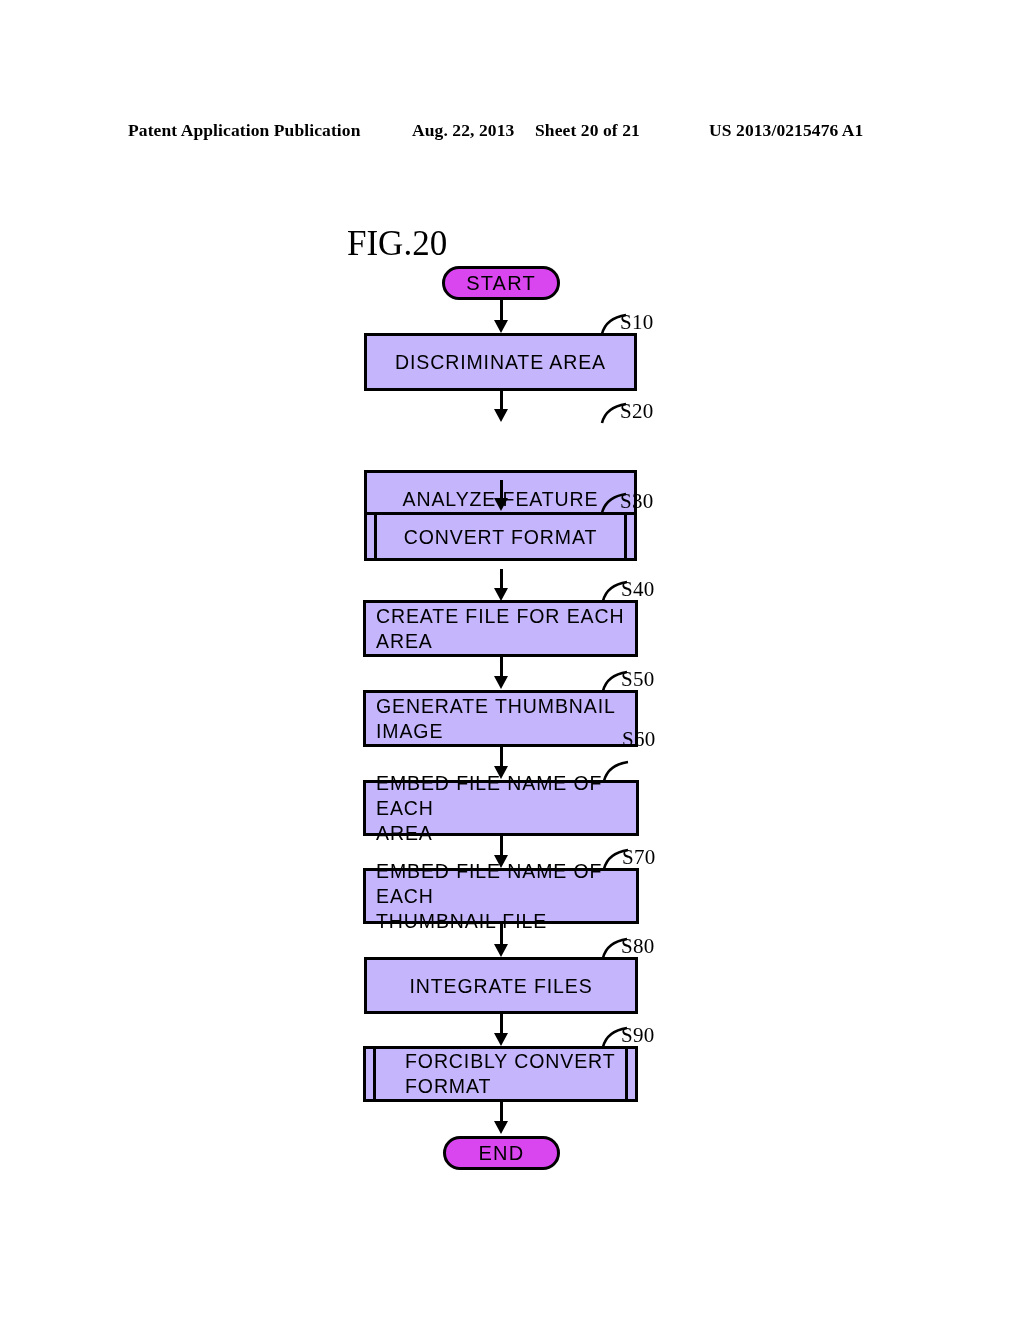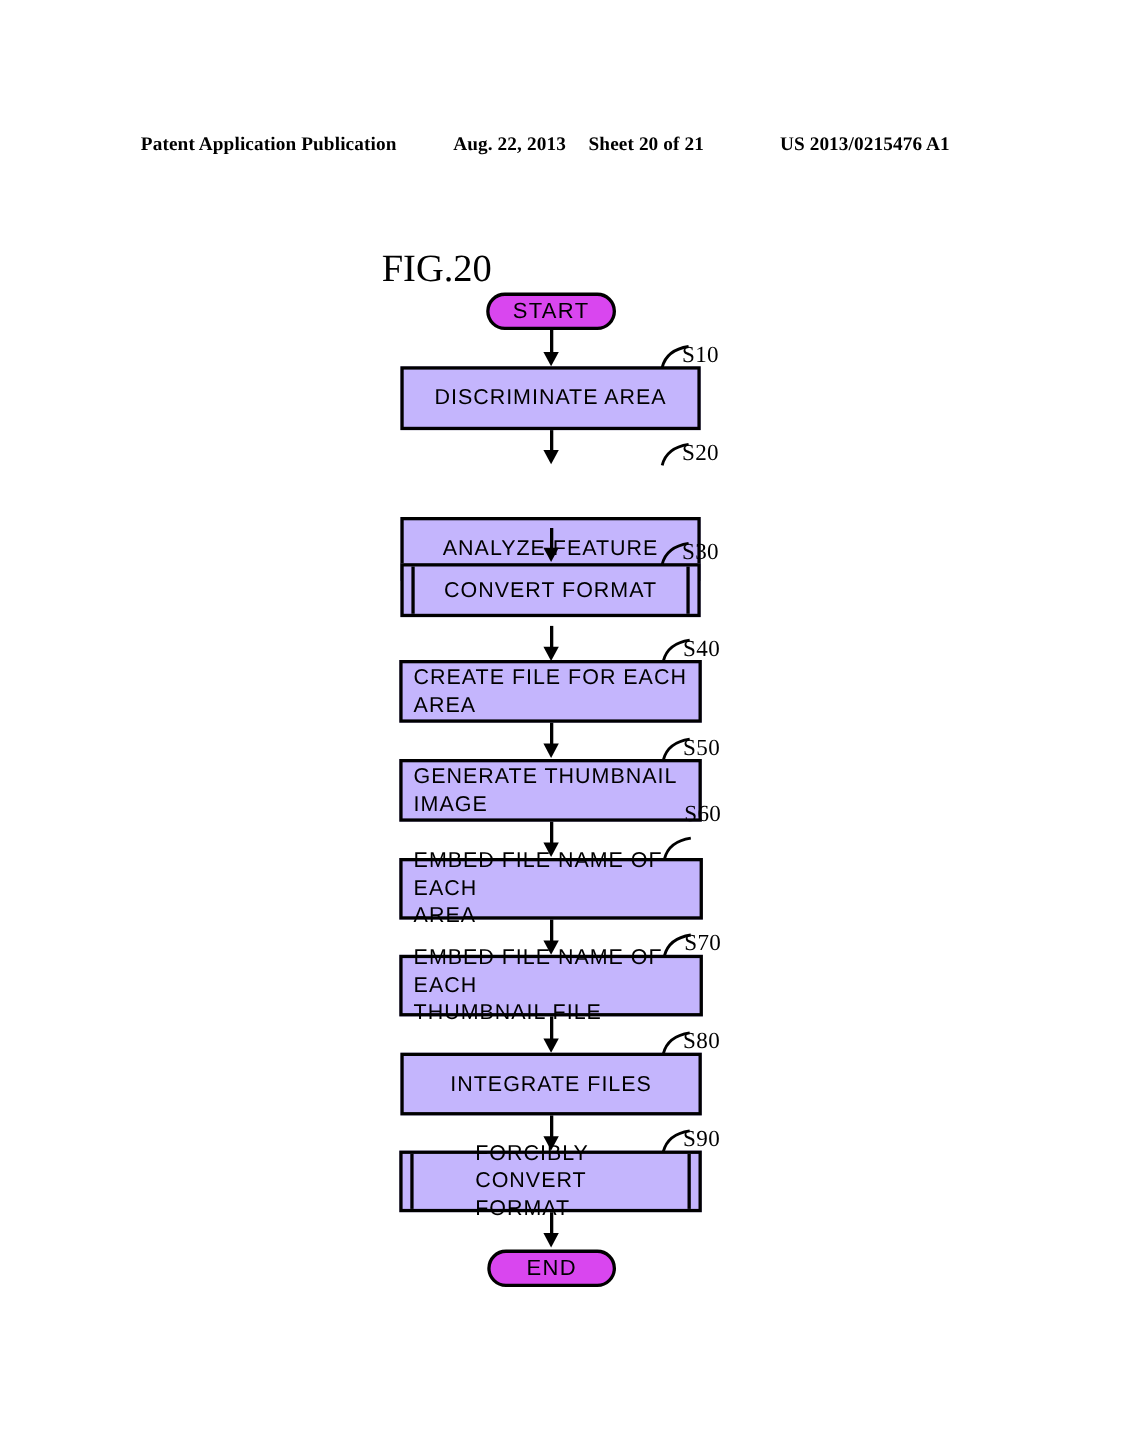--- a/index.html
+++ b/index.html
@@ -88,21 +88,21 @@
     white-space: pre-line;
   }
   .proc.align-center .proc-text { text-align: center; }
   .proc.align-left .proc-text {
     text-align: left;
     padding-left: 10px;
     padding-right: 10px;
   }
   .proc.align-indent .proc-text {
     text-align: left;
-    padding-left: 66px;
+    padding-left: 39px;
     padding-right: 10px;
   }
 
   
   .proc.predefined .band {
     position: absolute;
     top: 0;
     bottom: 0;
     width: 3px;
     background: #000;

